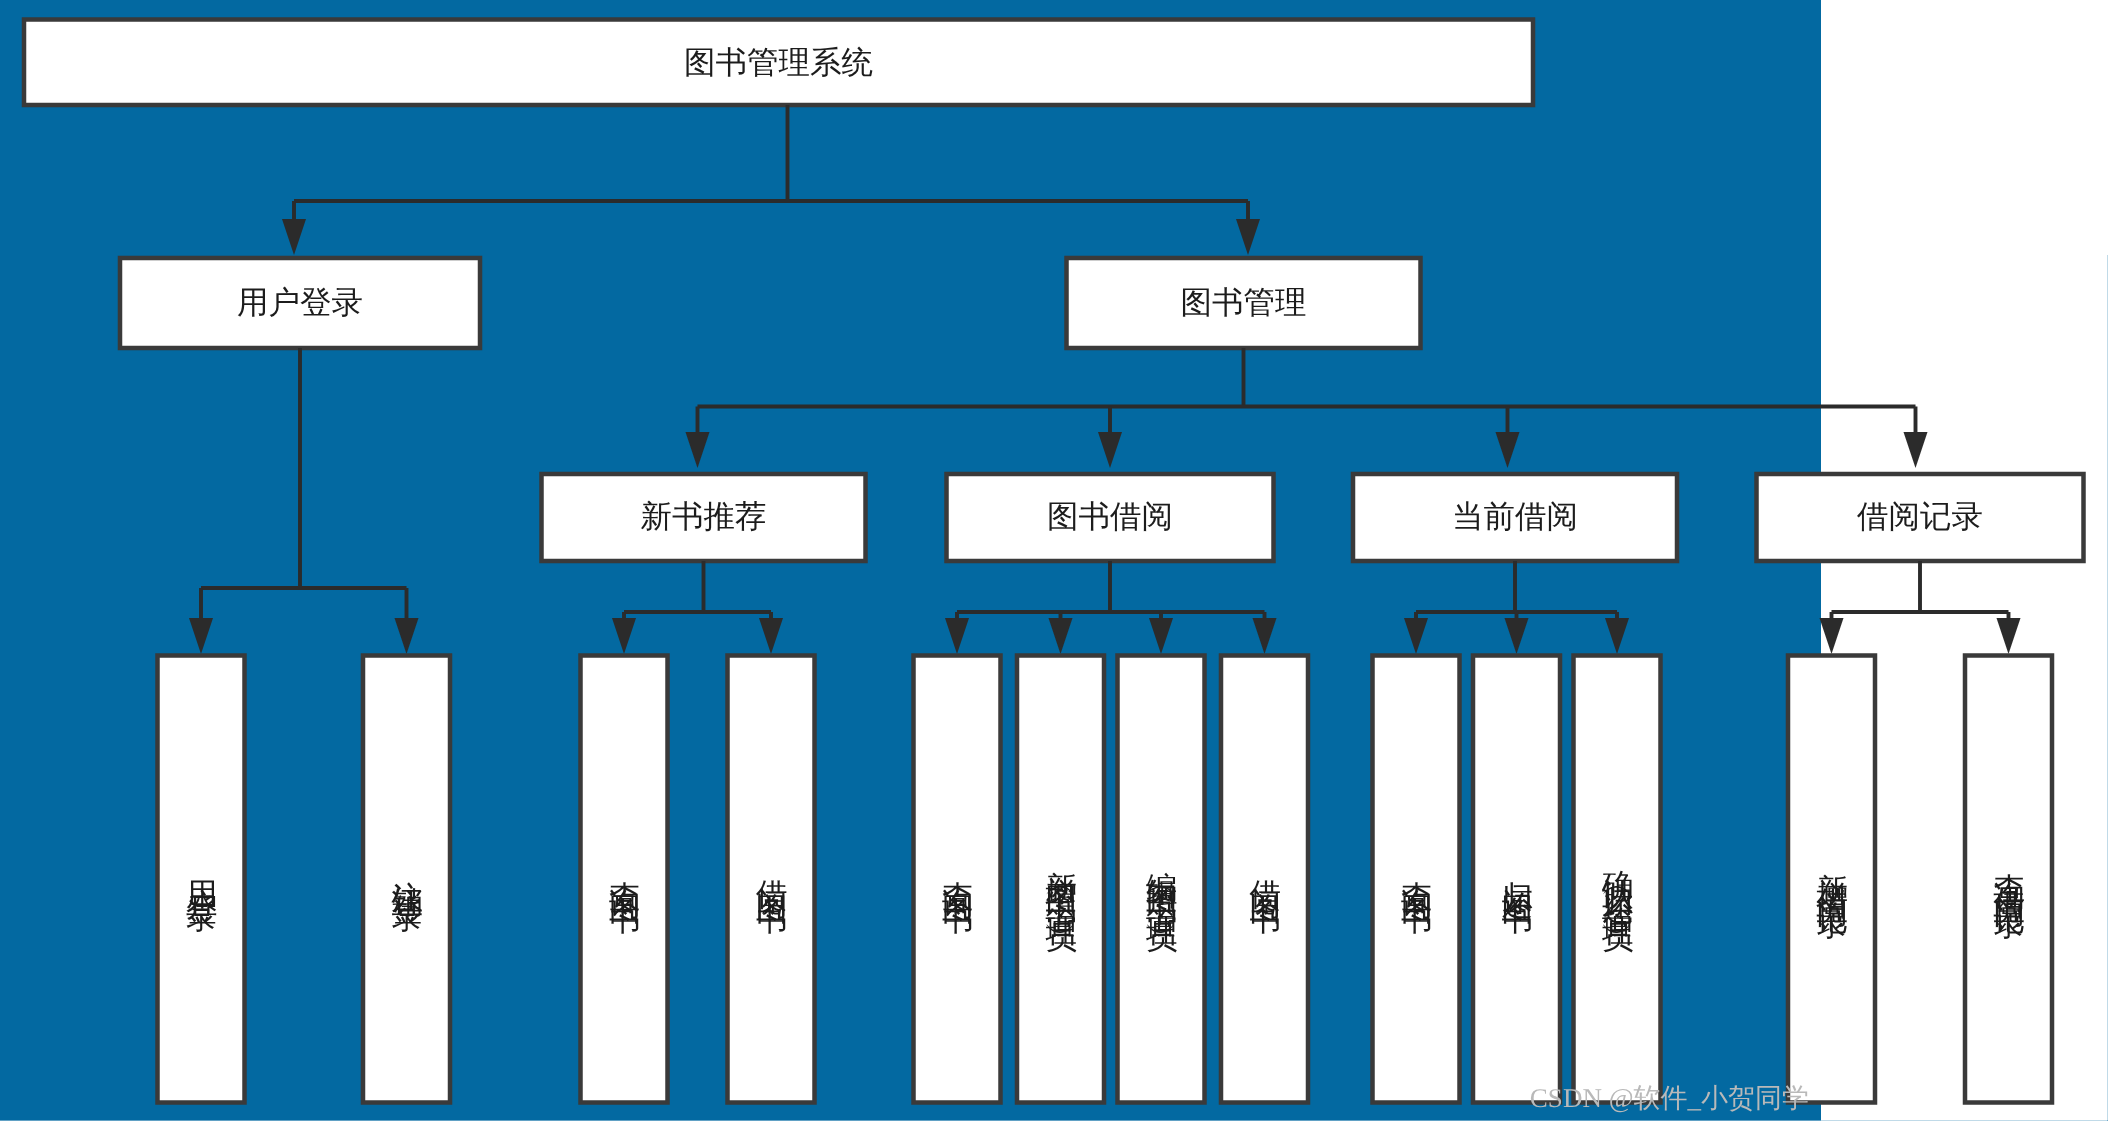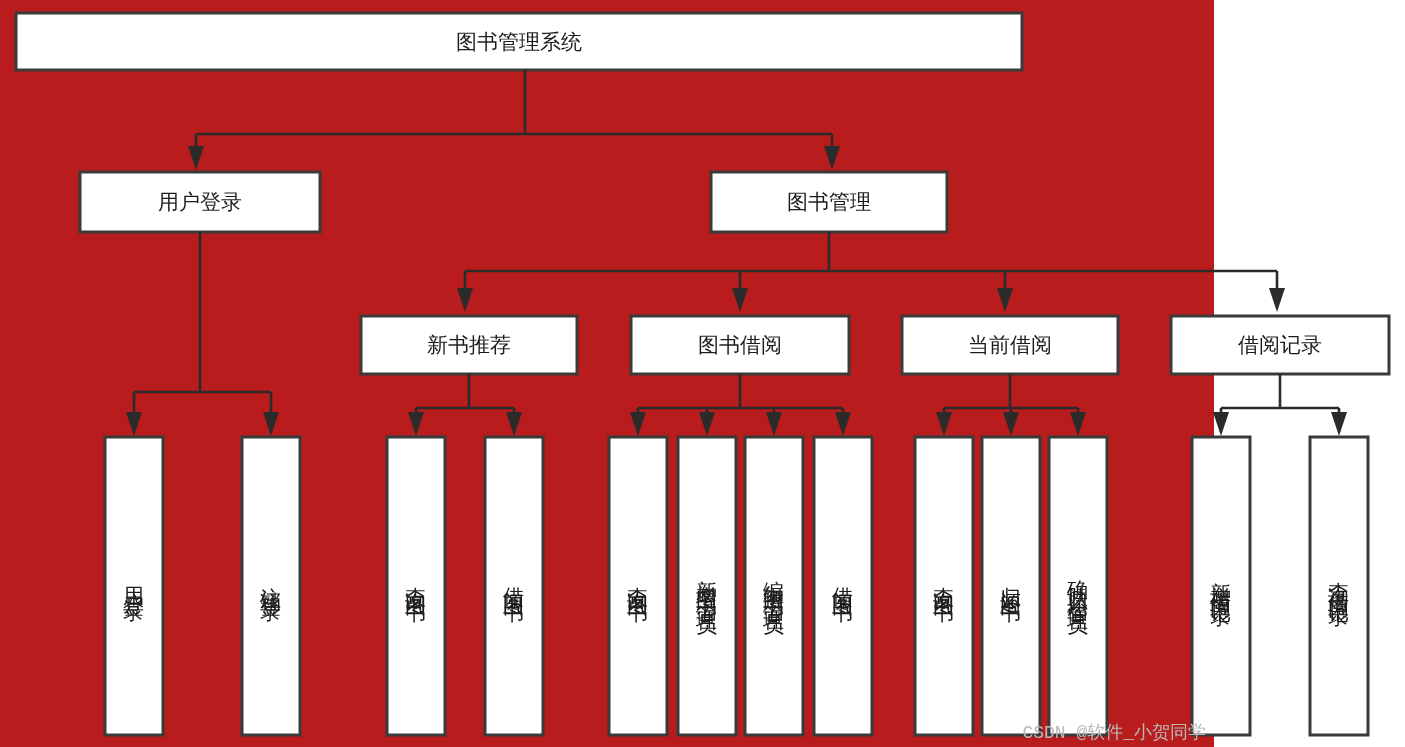--- a/index.html
+++ b/index.html
@@ -11,21 +11,21 @@
   body {
     width: 1405px;
     height: 747px;
     font-family: "Liberation Sans", "DejaVu Sans", sans-serif;
     overflow: hidden;
   }
   #diagram-root {
     position: relative;
     width: 1214px;
     height: 747px;
-    background: #b91c1c;
+    background: #0369a1;
   }
   svg#tree-svg {
     position: absolute;
     top: 0;
     left: 0;
     width: 1405px;
     height: 747px;
     display: block;
   }
   .node-box {
@@ -55,21 +55,21 @@
     fill: #1c1c1c;
     writing-mode: vertical-rl;
     text-orientation: upright;
     letter-spacing: 5px;
     text-anchor: middle;
   }
   .watermark-text {
     position: absolute;
     right: 8px;
     bottom: 3px;
-    font-family: Liberation Mono, monospace;
+    font-family: Liberation Serif, serif;
     font-size: 18px;
     color: #b9b9b9;
     white-space: nowrap;
     pointer-events: none;
   }
 </style>
 </head>
 <body>
 
 <div id="diagram-root">

